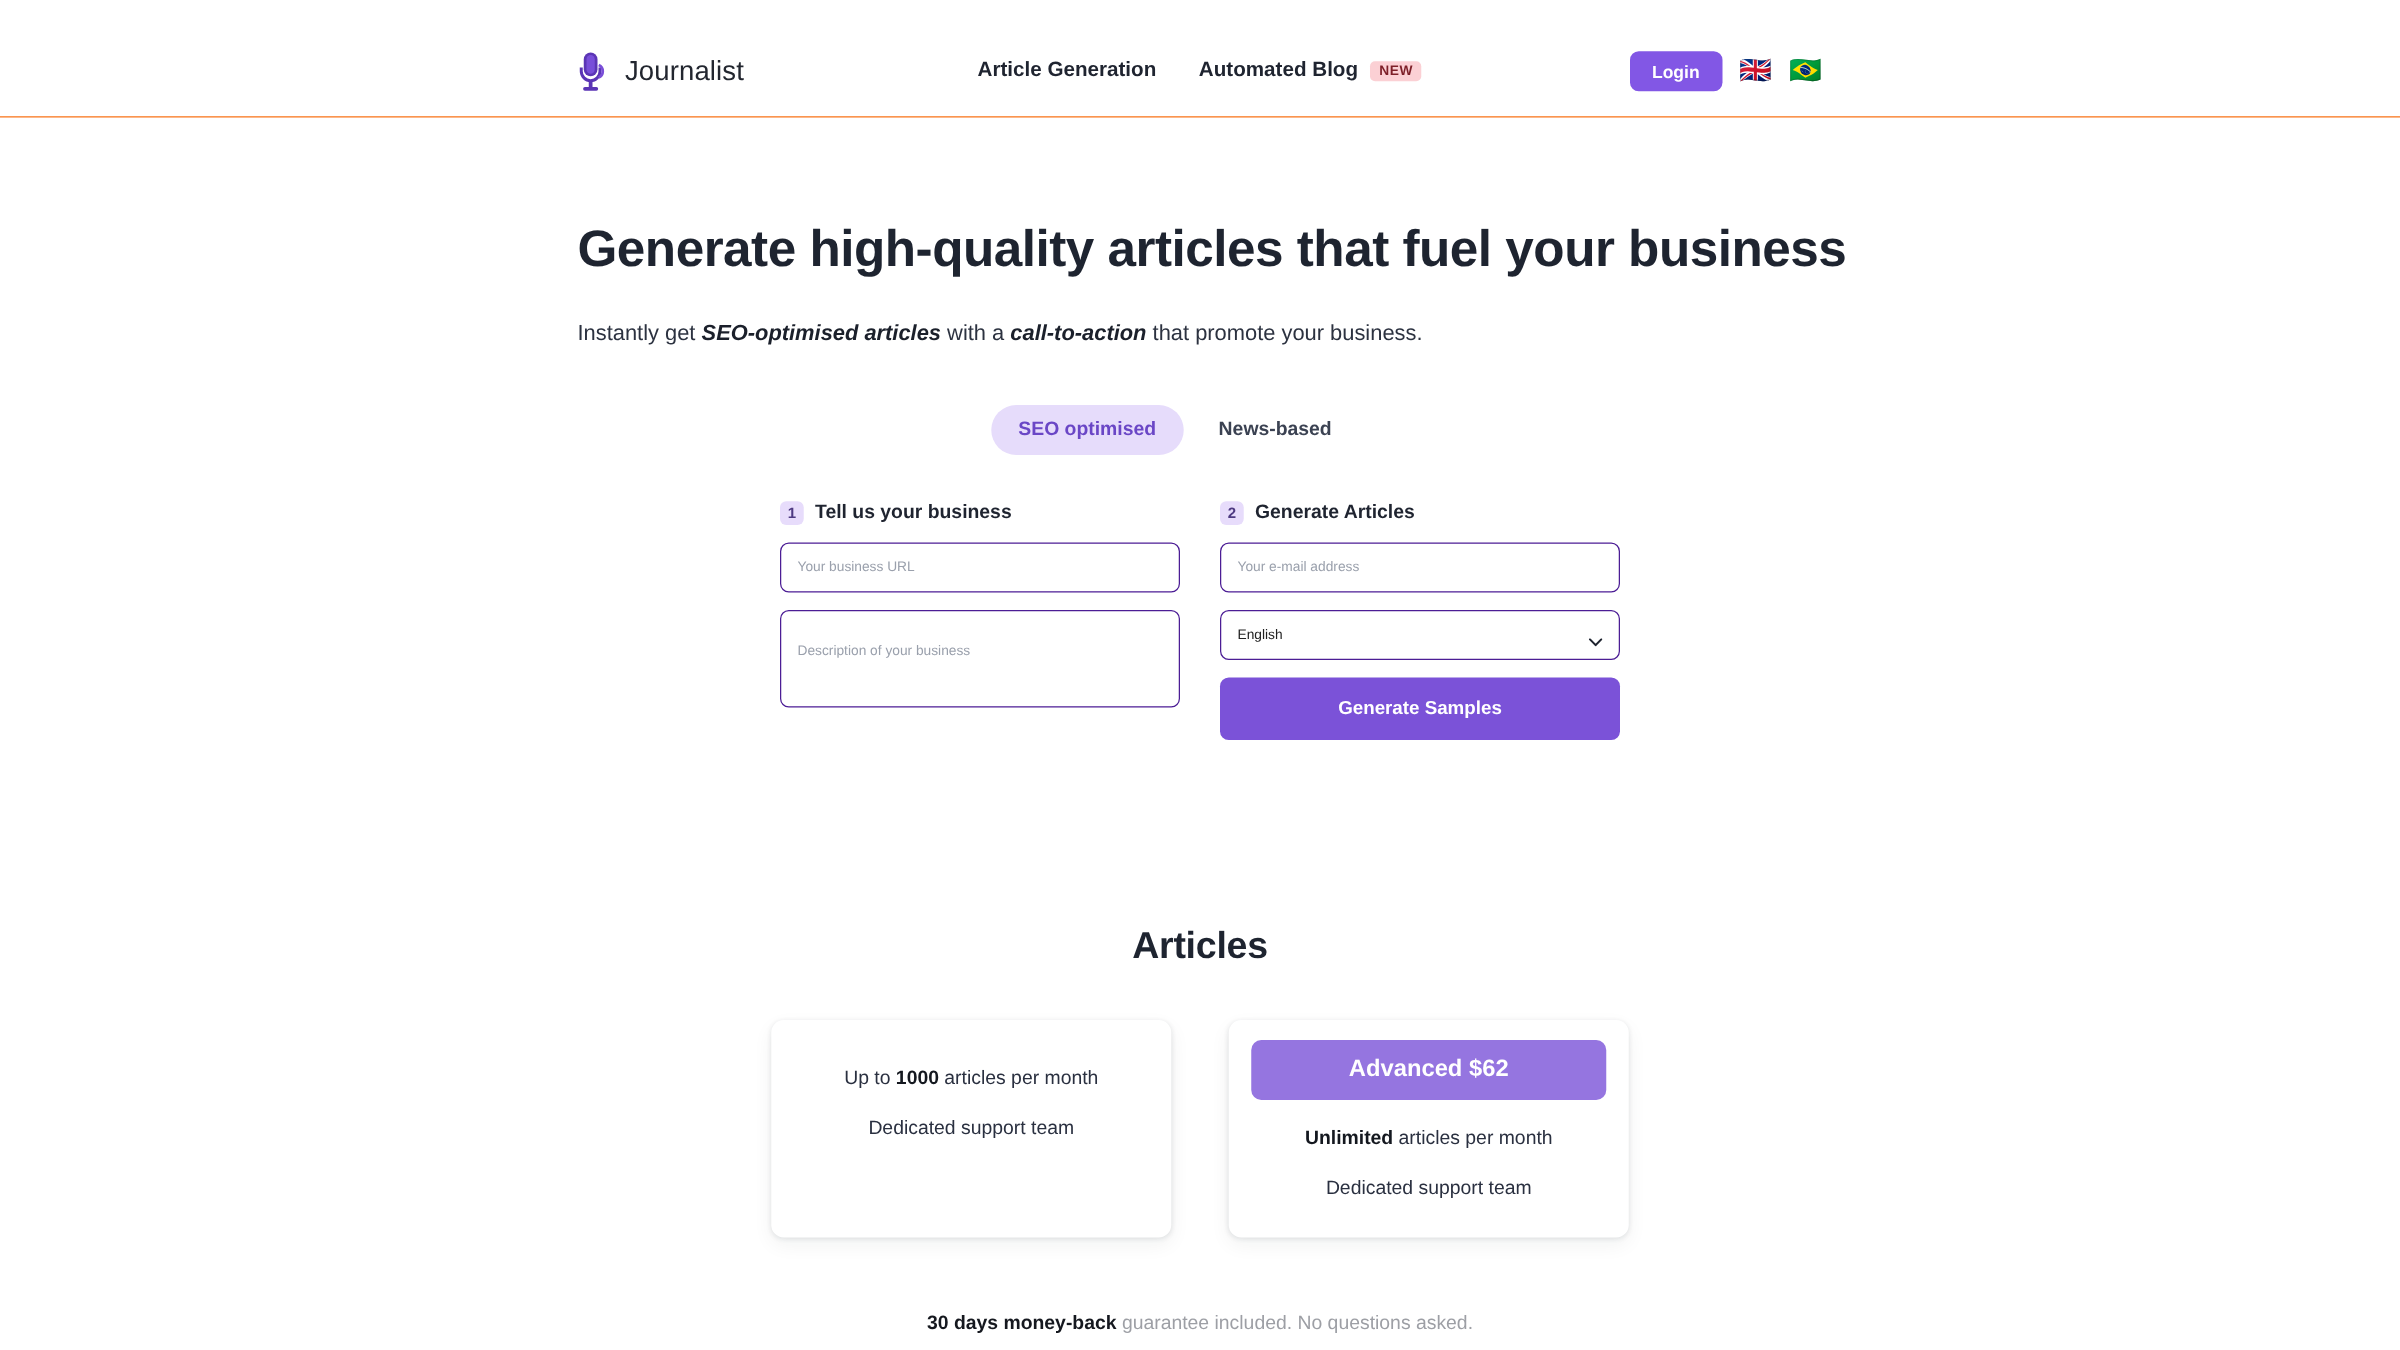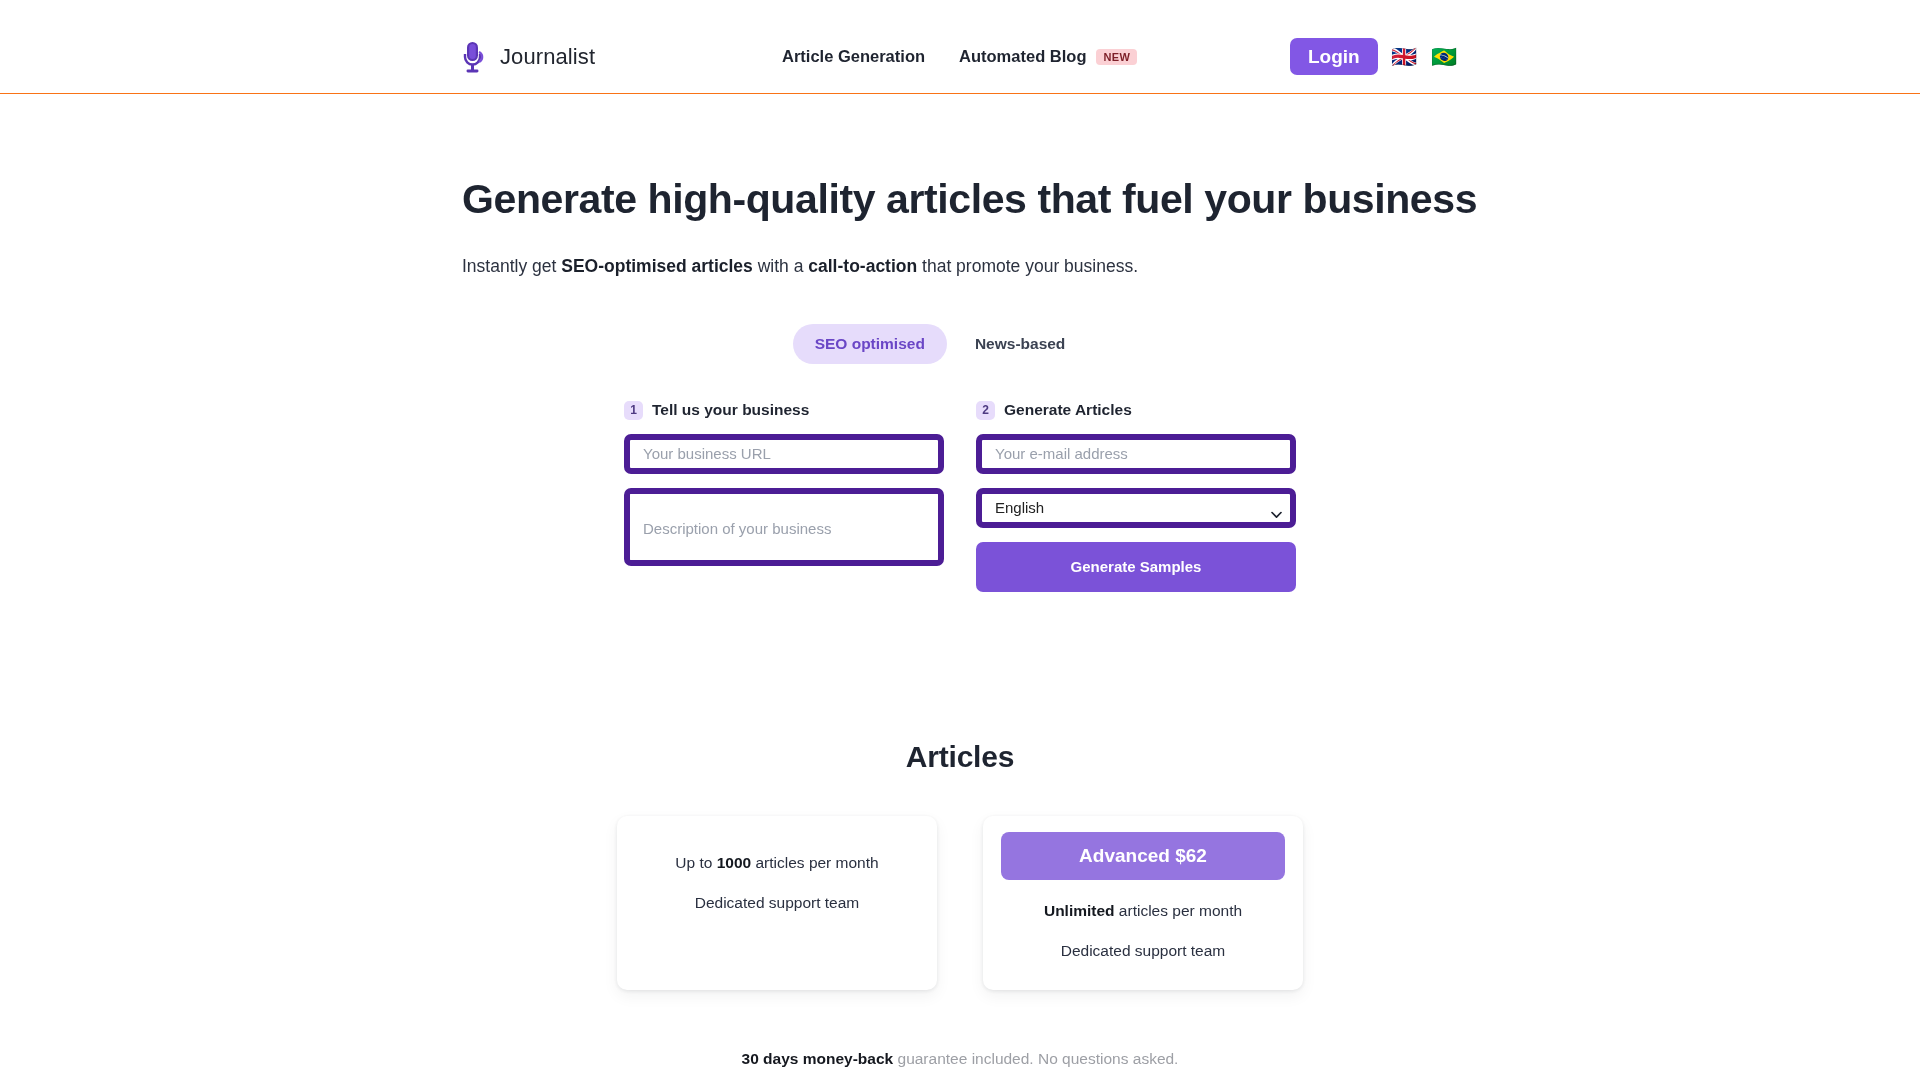--- a/index.html
+++ b/index.html
@@ -77,21 +77,21 @@
     display: flex;
     align-items: center;
     gap: 14px;
   }
   .btn-login {
     background: #8257e5;
     color: #ffffff;
     border: none;
     border-radius: 7px;
     font-family: inherit;
-    font-size: 19px;
+    font-size: 14px;
     font-weight: bold;
     padding: 9px 18px;
     cursor: pointer;
     line-height: 1;
   }
   .flag {
     font-size: 21px;
     line-height: 1;
     cursor: pointer;
     display: inline-block;
@@ -110,21 +110,21 @@
     letter-spacing: -0.4px;
     color: #1e2430;
     line-height: 1.15;
   }
   .subhead {
     margin-top: 31px;
     font-size: 17.5px;
     color: #2c3240;
     line-height: 1.4;
   }
-  .subhead b { font-weight: bold; color: #1b202b; }
+  .subhead b { font-weight: bold; color: #1b202b; font-style: italic; }
 
   
   .mode-tabs {
     margin-top: 45px;
     display: flex;
     justify-content: center;
     gap: 6px;
     width: 1100px;
     margin-left: -72px;
   }
@@ -174,25 +174,25 @@
   }
   .step-label {
     font-size: 15.5px;
     font-weight: bold;
     color: #1f2430;
   }
 
   .field {
     width: 320px;
     height: 40px;
-    border: 6px solid #4c1d95;
+    border: 1px solid #4c1d95;
     border-radius: 7px;
     background: #fff;
     font-family: inherit;
-    font-size: 15px;
+    font-size: 11px;
     color: #222;
     padding: 0 13px;
     display: block;
     outline: none;
   }
   .field::placeholder { color: #9aa0ac; }
 
   .textarea {
     height: 78px;
     padding: 25px 13px;

